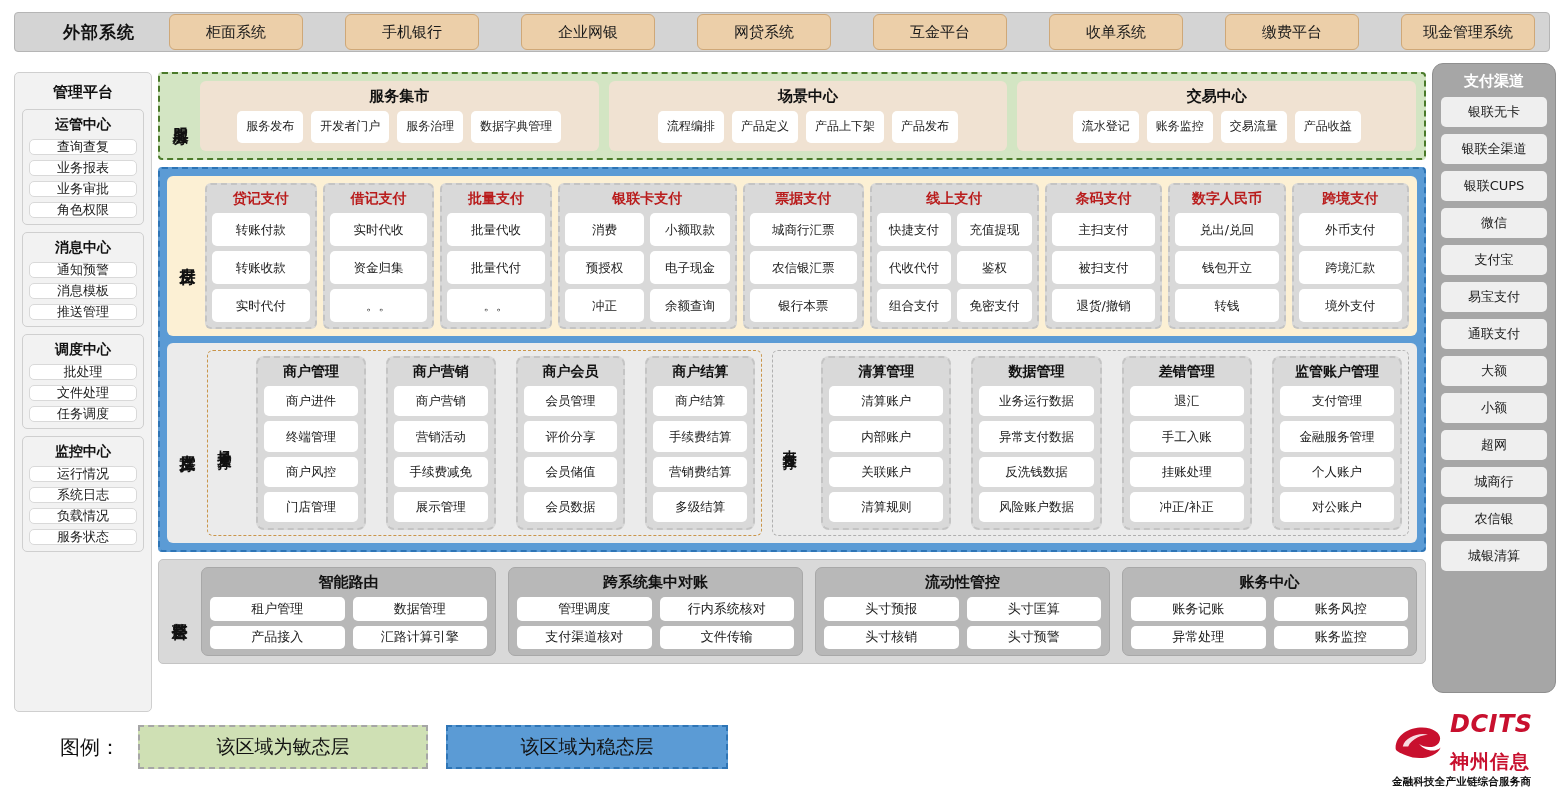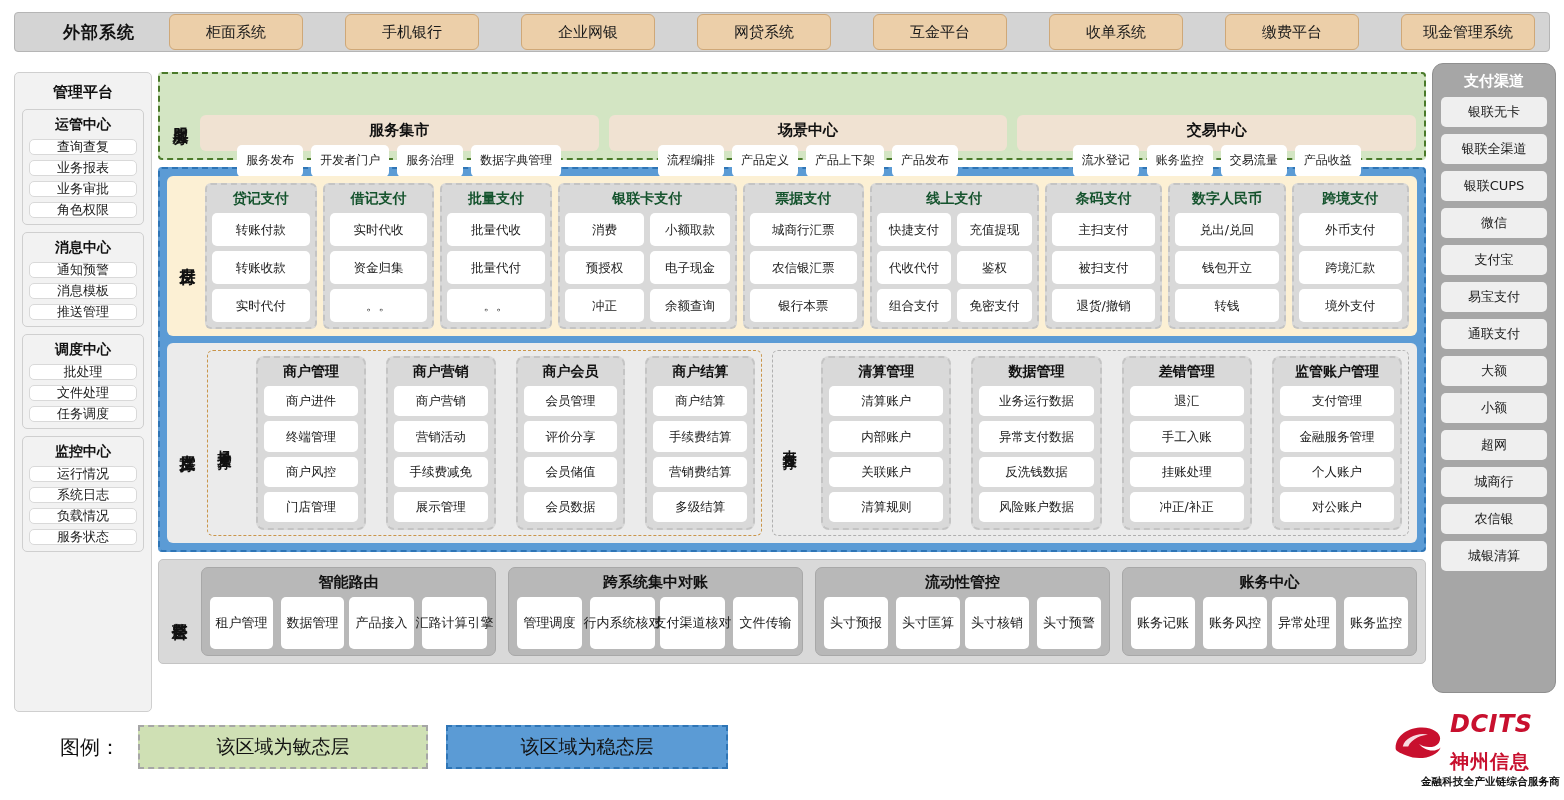--- a/index.html
+++ b/index.html
@@ -107,21 +107,21 @@
 
   
   .pay-layer {
     background: #fcf0d4; border-radius: 6px; padding: 7px 8px;
     display: flex; align-items: stretch; gap: 6px; height: 160px;
   }
   .pay-group {
     border: 2px dashed #c4c4c4; border-radius: 6px; background: #d9d9d9;
     padding: 3px 5px 5px; display: flex; flex-direction: column;
   }
-  .pay-group-title { font-size: 14px; font-weight: bold; text-align: center; color: #14532d; padding: 2px 0 5px; white-space: nowrap; }
+  .pay-group-title { font-size: 14px; font-weight: bold; text-align: center; color: #b91c1c; padding: 2px 0 5px; white-space: nowrap; }
   .pay-rows { display: flex; flex-direction: column; gap: 5px; flex: 1; }
   .pay-row { display: flex; gap: 6px; flex: 1; }
   .pay-chip { flex: 1; border: none; font-size: 12.5px; min-width: 0; }
 
   
   .sup-layer {
     background: #ebebeb; border-radius: 6px; padding: 7px 8px;
     display: flex; align-items: stretch; gap: 8px; height: 200px;
   }
   .sup-half {
@@ -148,21 +148,21 @@
     margin-top: 7px;
     background: #d9d9d9; border: 1px solid #c4c4c4; border-radius: 5px;
     padding: 7px 8px; display: flex; align-items: stretch; gap: 10px;
     height: 105px;
   }
   .int-group {
     flex: 1; background: #b8b8b8; border: 1px solid #a8a8a8; border-radius: 7px;
     padding: 3px 8px 6px; display: flex; flex-direction: column; min-width: 0; justify-content: flex-end;
   }
   .int-group-title { font-size: 15px; font-weight: bold; text-align: center; color: #111; padding: 2px 0 5px; }
-  .int-rows { display: flex; flex-direction: row; gap: 5px; flex: 1; }
+  .int-rows { display: flex; flex-direction: column; gap: 5px; flex: 1; }
   .int-row { display: flex; gap: 8px; flex: 1; }
   .int-chip { flex: 1; border: none; font-size: 13px; min-width: 0; }
 
   
   .legend { position: absolute; left: 60px; top: 725px; display: flex; align-items: center; gap: 18px; }
   .legend-label { font-size: 20px; color: #111; }
   .legend-agile {
     width: 290px; height: 44px; background: #cfe0b4; border: 2px dashed #a6a6a6;
     display: flex; align-items: center; justify-content: center;
     font-size: 19px; color: #111;
@@ -173,21 +173,21 @@
     font-size: 19px; color: #111;
   }
 
   
   .logo { position: absolute; left: 1392px; top: 712px; width: 168px; }
   .logo-top { display: flex; align-items: center; gap: 4px; }
   .logo-mark { flex: 0 0 54px; height: 42px; }
   .logo-words { display: flex; flex-direction: column; line-height: 1; }
   .logo-en { font-size: 24px; font-weight: bold; color: #c8102e; letter-spacing: 0.5px; font-style: italic; }
   .logo-cn { font-size: 19px; font-weight: bold; color: #c8102e; letter-spacing: 1px; margin-top: 16px; }
-  .logo-tag { font-size: 10.5px; font-weight: bold; color: #111; margin-top: 4px; text-align: right; letter-spacing: 0.2px; font-family: Liberation Serif, serif; }
+  .logo-tag { font-size: 10.5px; font-weight: bold; color: #111; margin-top: 4px; text-align: left; letter-spacing: 0.2px; font-family: Liberation Serif, serif; }
 </style>
 </head>
 <body>
 
 <div id="root">
 
   <div class="ext-bar">
     <div class="ext-title">外部系统</div>
     <div class="ext-items" id="ext-items">
         <div class="ext-chip">柜面系统</div>
@@ -249,21 +249,21 @@
         <div class="chan-item">城商行</div>
         <div class="chan-item">农信银</div>
         <div class="chan-item">城银清算</div>
       </div>
   </div>
 
   <div class="center">
 
     <div class="service-layer">
       <div class="vlabel">服务层</div>
-      <div id="svc-groups" style="display:flex;flex:1;gap:10px;margin-top:34px;">
+      <div id="svc-groups" style="display:flex;flex:1;gap:10px;">
           <div class="svc-box">
             <div class="svc-box-title">服务集市</div>
             <div class="svc-items">
               <div class="chip svc-chip">服务发布</div>
               <div class="chip svc-chip">开发者门户</div>
               <div class="chip svc-chip">服务治理</div>
               <div class="chip svc-chip">数据字典管理</div>
             </div>
           </div>
           <div class="svc-box">

